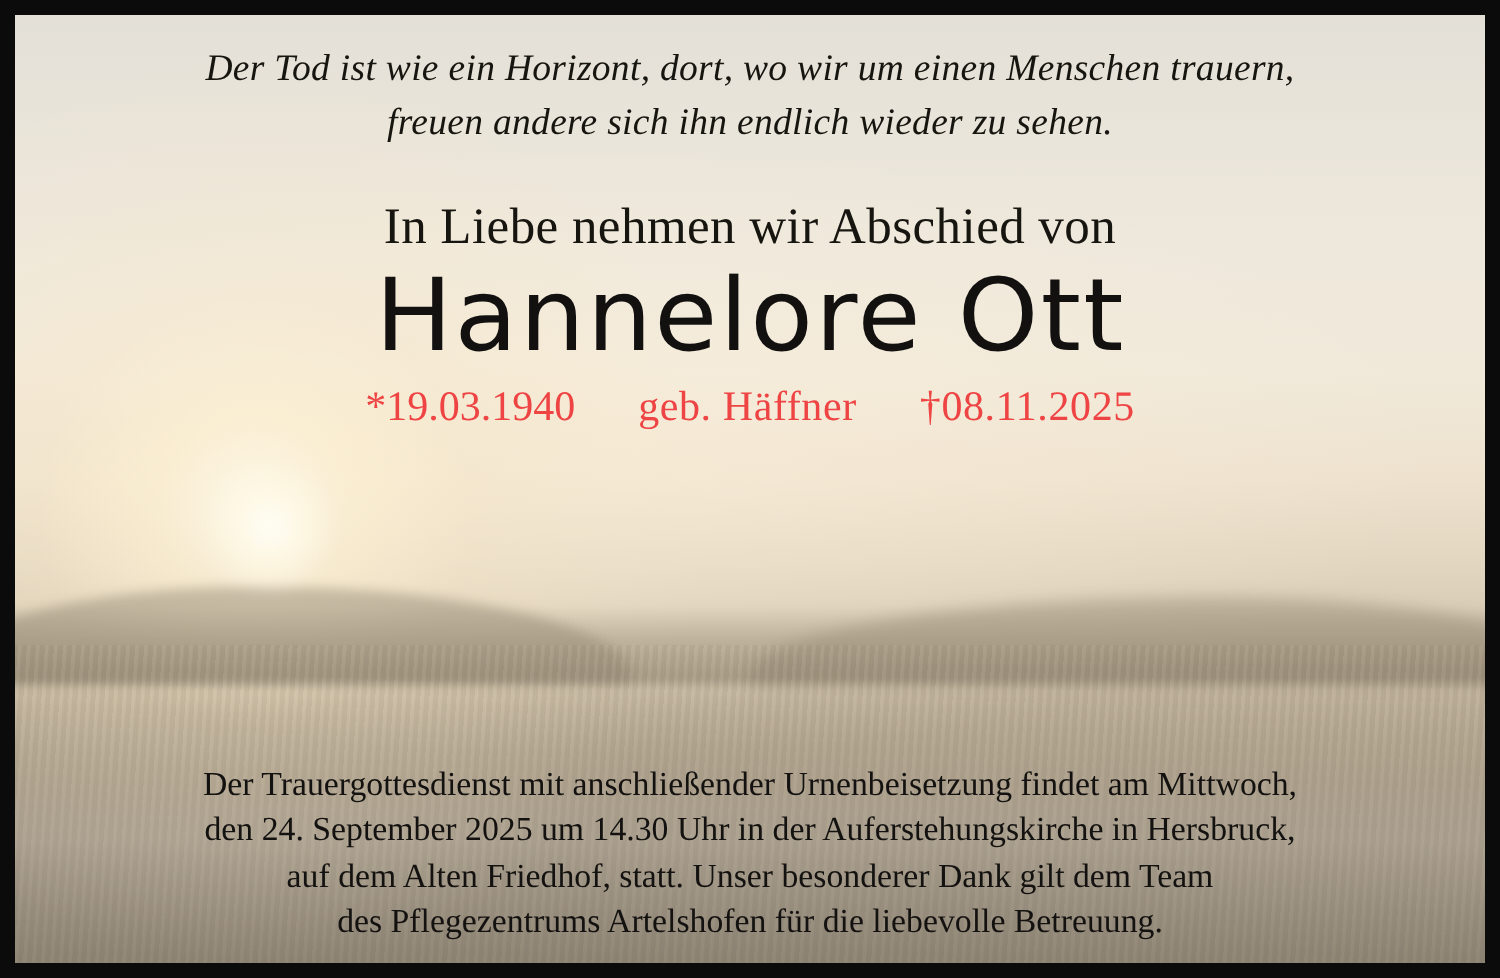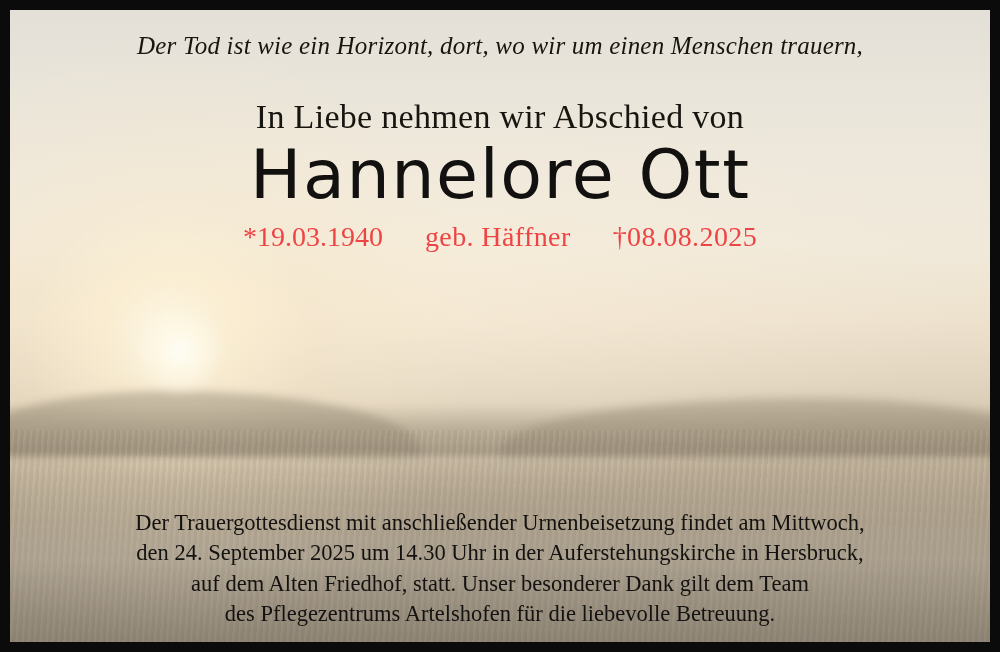--- a/index.html
+++ b/index.html
@@ -175,30 +175,31 @@
   <div class="hill-right"></div>
   <div class="horizon"></div>
   <div class="sun-core"></div>
   <div class="field"></div>
   <div class="veil"></div>
 
   <div class="content">
 
     <div class="verse">
       <div>Der Tod ist wie ein Horizont, dort, wo wir um einen Menschen trauern,</div>
+      <div>freuen andere sich ihn endlich wieder zu sehen.</div>
     </div>
 
     <div class="intro">In Liebe nehmen wir Abschied von</div>
 
     <div class="name">Hannelore Ott</div>
 
     <div class="dates">
       <span class="star">*19.03.1940</span>
       <span>geb. Häffner</span>
-      <span>†08.08.2025</span>
+      <span>†08.11.2025</span>
     </div>
 
 
   </div>
 
   <div class="service">
     <div>Der Trauergottesdienst mit anschließender Urnenbeisetzung findet am Mittwoch,</div>
     <div>den 24. September 2025 um 14.30 Uhr in der Auferstehungskirche in Hersbruck,</div>
     <div>auf dem Alten Friedhof, statt. Unser besonderer Dank gilt dem Team</div>
     <div>des Pflegezentrums Artelshofen für die liebevolle Betreuung.</div>

